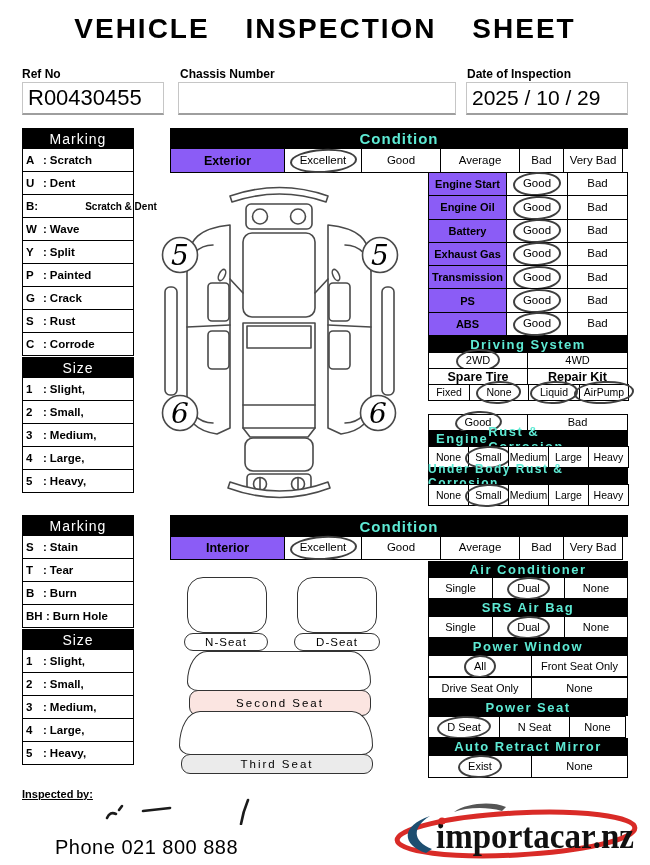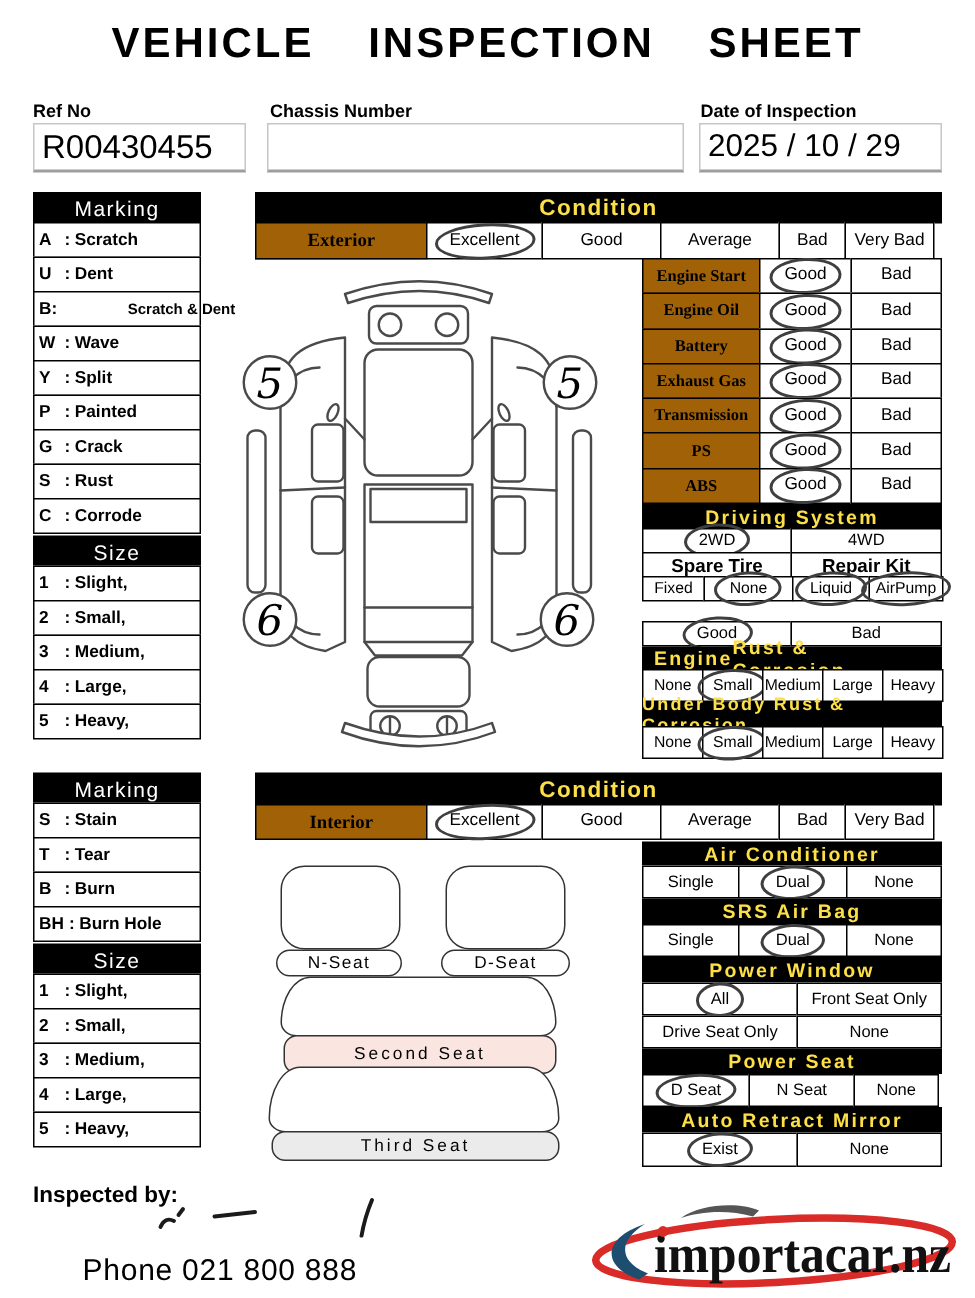--- a/index.html
+++ b/index.html
@@ -11,26 +11,26 @@
   .fbox{position:absolute;box-sizing:border-box;border:1px solid #c6c6c6;border-bottom:2px solid #9e9e9e;background:#fff;display:flex;align-items:center;}
   .fval{padding-left:5px;font-size:22px;white-space:nowrap;}
   
   .panel{position:absolute;left:22px;width:112px;}
   .phead{height:21px;background:#000;color:#fff;font-size:14px;display:flex;align-items:center;justify-content:center;letter-spacing:1px;}
   .prow{box-sizing:border-box;height:24px;border:1px solid #000;margin-top:-1px;display:flex;align-items:center;font-size:11.5px;font-weight:bold;padding-left:3px;background:#fff;white-space:nowrap;}
   .pcode{display:inline-block;width:17px;}
   .pcolon{margin-right:3px;}
   .sm{font-size:10px;padding-left:44px;}
   
-  .bar{position:absolute;background:#000;color:#fde047;display:flex;align-items:center;justify-content:center;font-size:13px;font-weight:600;letter-spacing:1.5px;box-sizing:border-box;}
+  .bar{position:absolute;background:#000;color:#5eead4;display:flex;align-items:center;justify-content:center;font-size:13px;font-weight:600;letter-spacing:1.5px;box-sizing:border-box;}
   .bar.big{font-size:15px;letter-spacing:1px;}
   .orow{position:absolute;display:flex;box-sizing:border-box;}
   .cell{box-sizing:border-box;border:1px solid #000;background:#fff;display:flex;align-items:center;justify-content:center;font-size:11.5px;position:relative;white-space:nowrap;}
   .cell+.cell{margin-left:-1px;}
-  .green{background:#a16207;font-weight:bold;font-family:Liberation Serif, serif;}
+  .green{background:#8b5cf6;font-weight:bold;}
   .bold{font-weight:bold;font-size:12.5px;}
   .f10{font-size:10.5px;}
   .f11{font-size:11px;}
   .crow{flex:1;display:flex;}
   .crow+.crow{margin-top:-1px;}
   .checks{position:absolute;display:flex;flex-direction:column;}
   .opt{position:relative;display:inline-block;line-height:1;padding:1px 2px;white-space:nowrap;}
   .opt.circled::after{content:"";position:absolute;left:-8px;right:-8px;top:-5px;bottom:-5px;border:2.6px solid #3f3f3f;border-radius:50%;transform:rotate(-3deg);pointer-events:none;}
   
   .w115{width:115px}.w78{width:78px}.w80{width:80px}.w45{width:45px}.w60{width:60px}
@@ -42,21 +42,21 @@
   
   .splitbar{justify-content:flex-start;}
   .splitbar .l{margin-left:8px;}
   .splitbar .r{margin-left:auto;margin-right:14px;}
   
   .seatback{position:absolute;border:1.5px solid #333;background:#fff;box-sizing:border-box;}
   .seatlab{position:absolute;border:1.5px solid #333;border-radius:9px;background:#fff;display:flex;align-items:center;justify-content:center;font-size:11.5px;box-sizing:border-box;letter-spacing:1px;}
   svg{display:block;}
   .diag{stroke:#4a4a4a;stroke-width:1.6;fill:none;stroke-linejoin:round;stroke-linecap:round;}
   .diagf{stroke:#4a4a4a;stroke-width:1.6;fill:#fff;stroke-linejoin:round;}
-  .footer-label{position:absolute;font-size:15px;font-weight:bold;}
+  .footer-label{position:absolute;font-size:11px;font-weight:bold;text-decoration:underline;}
   .phone{position:absolute;font-size:20px;letter-spacing:0.5px;}
 </style>
 </head>
 <body>
 
 <div class="sheet">
 
   <div class="title">VEHICLE INSPECTION SHEET</div>
 
   <div class="flabel" style="left:22px;top:67px">Ref No</div>

